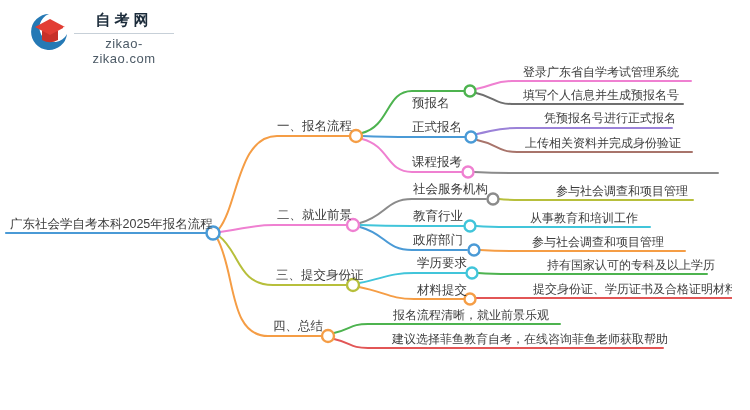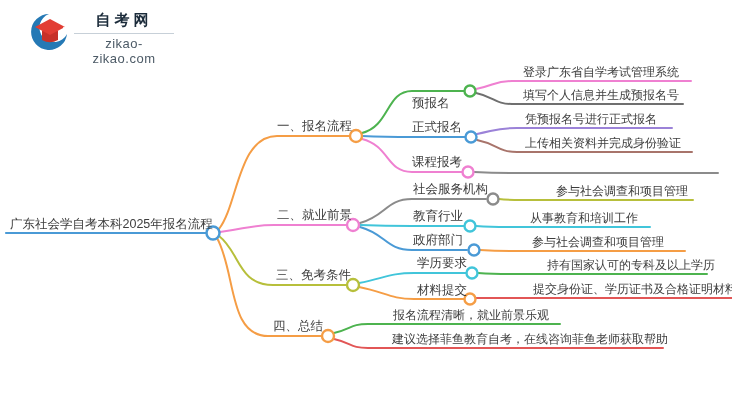--- a/index.html
+++ b/index.html
@@ -84,33 +84,33 @@
     </div>
   </div>
 
   <div class="lbl lbl-mid" style="left:10px;top:217px;">广东社会学自考本科2025年报名流程</div>
 
   <div class="lbl lbl-mid" style="left:277px;top:119px;">一、报名流程</div>
   <div class="lbl lbl-mid" style="left:412px;top:74px;margin-top:22px;">预报名</div>
   <div class="lbl" style="left:523px;top:65px;">登录广东省自学考试管理系统</div>
   <div class="lbl" style="left:523px;top:88px;">填写个人信息并生成预报名号</div>
   <div class="lbl lbl-mid" style="left:412px;top:120px;">正式报名</div>
-  <div class="lbl" style="left:525px;top:112px;">凭预报名号进行正式报名</div>
+  <div class="lbl" style="left:544px;top:112px;font-family:Liberation Mono, monospace;">凭预报名号进行正式报名</div>
   <div class="lbl" style="left:525px;top:136px;">上传相关资料并完成身份验证</div>
   <div class="lbl lbl-mid" style="left:412px;top:155px;">课程报考</div>
 
   <div class="lbl lbl-mid" style="left:277px;top:208px;">二、就业前景</div>
   <div class="lbl lbl-mid" style="left:413px;top:182px;">社会服务机构</div>
   <div class="lbl" style="left:556px;top:184px;">参与社会调查和项目管理</div>
   <div class="lbl lbl-mid" style="left:413px;top:209px;">教育行业</div>
   <div class="lbl" style="left:530px;top:211px;">从事教育和培训工作</div>
   <div class="lbl lbl-mid" style="left:413px;top:233px;">政府部门</div>
   <div class="lbl" style="left:532px;top:235px;">参与社会调查和项目管理</div>
 
-  <div class="lbl lbl-mid" style="left:276px;top:268px;">三、免考条件</div>
+  <div class="lbl lbl-mid" style="left:276px;top:268px;">三、提交身份证</div>
   <div class="lbl lbl-mid" style="left:417px;top:256px;">学历要求</div>
   <div class="lbl" style="left:547px;top:258px;">持有国家认可的专科及以上学历</div>
   <div class="lbl lbl-mid" style="left:417px;top:283px;">材料提交</div>
   <div class="lbl" style="left:533px;top:282px;">提交身份证、学历证书及合格证明材料</div>
 
   <div class="lbl lbl-mid" style="left:273px;top:319px;">四、总结</div>
   <div class="lbl" style="left:393px;top:308px;">报名流程清晰，就业前景乐观</div>
   <div class="lbl" style="left:392px;top:332px;">建议选择菲鱼教育自考，在线咨询菲鱼老师获取帮助</div>
 
 </div>

